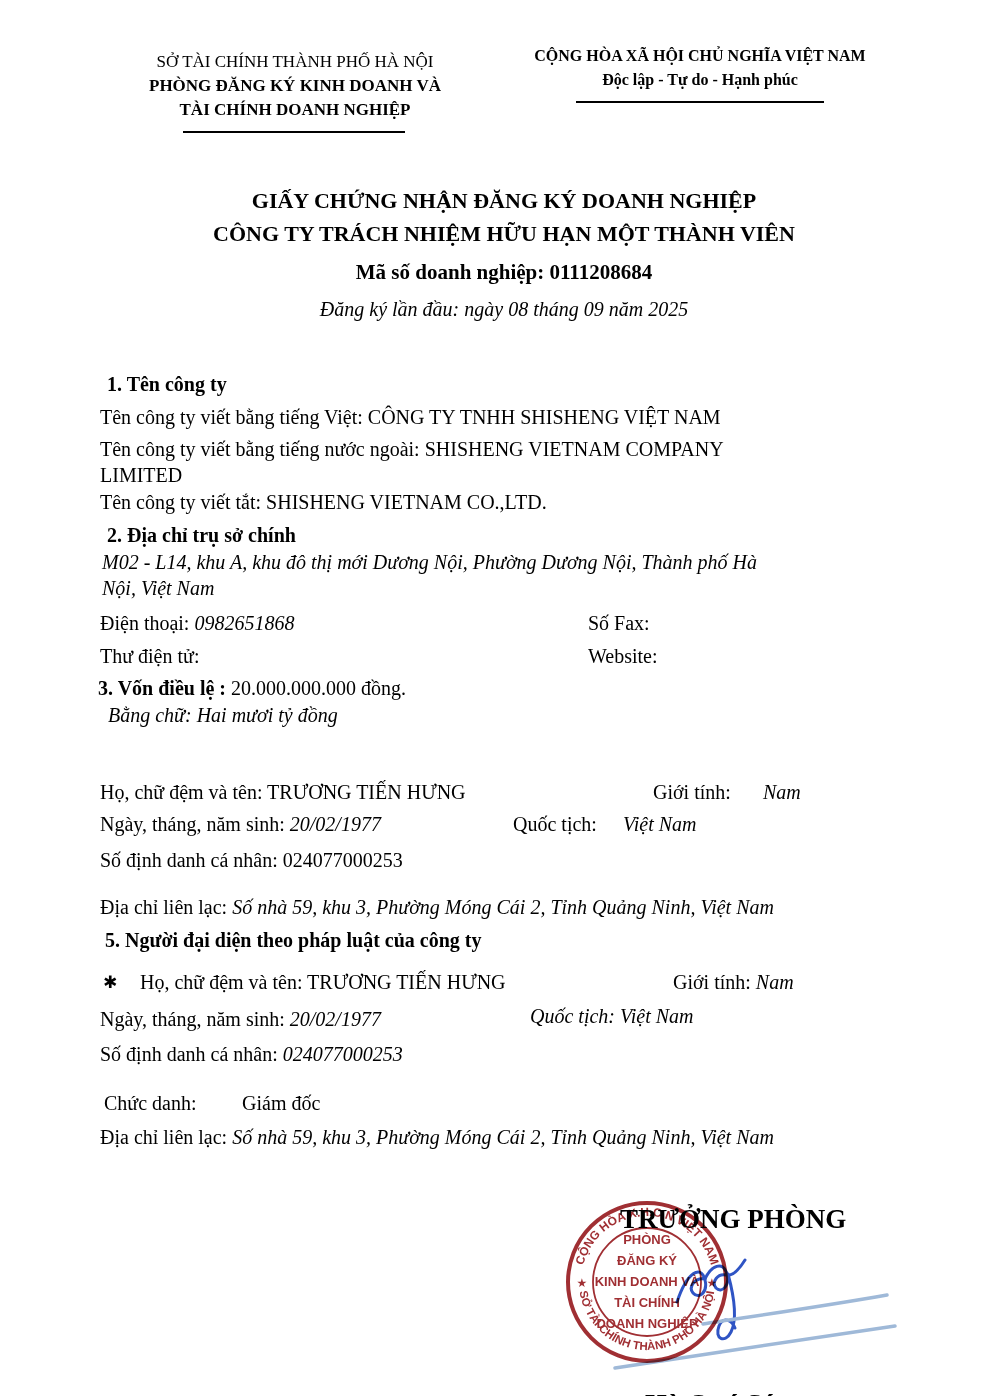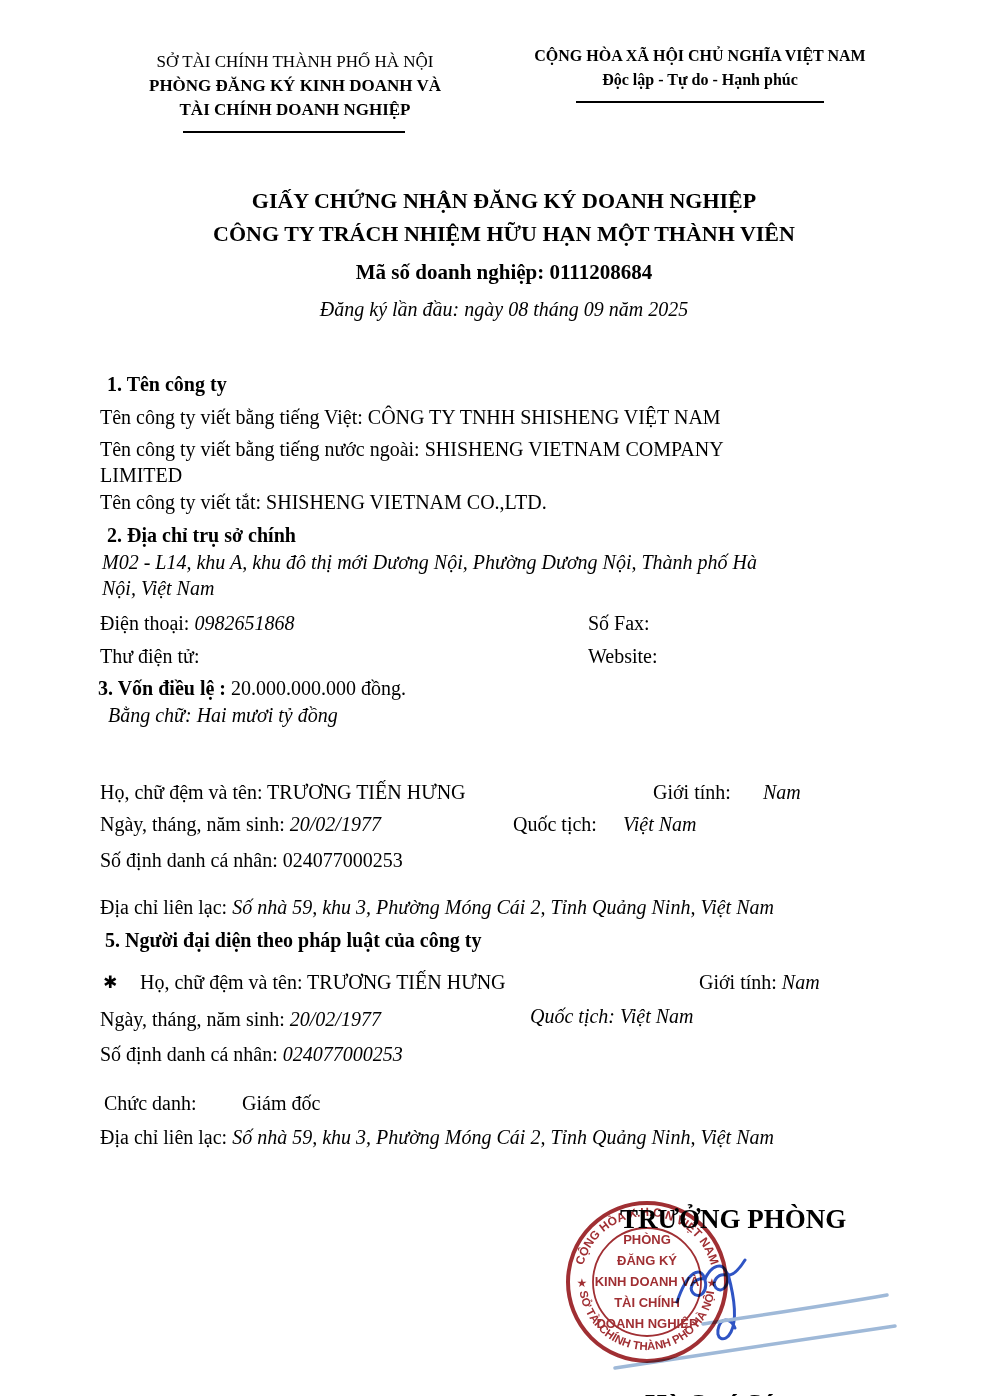--- a/index.html
+++ b/index.html
@@ -66,21 +66,21 @@
   <div class="abs i fs20" style="left:763px;top:779px;">Nam</div>
   <div class="abs fs20" style="left:100px;top:811px;"><span>Ngày, tháng, năm sinh: </span><span class="i">20/02/1977</span></div>
   <div class="abs fs20" style="left:513px;top:811px;">Quốc tịch:</div>
   <div class="abs i fs20" style="left:623px;top:811px;">Việt Nam</div>
   <div class="abs fs20" style="left:100px;top:847px;"><span>Số định danh cá nhân: </span><span>024077000253</span></div>
   <div class="abs fs20" style="left:100px;top:894px;"><span>Địa chỉ liên lạc: </span><span class="i">Số nhà 59, khu 3, Phường Móng Cái 2, Tỉnh Quảng Ninh, Việt Nam</span></div>
 
   <div class="abs b fs20" style="left:105px;top:927px;">5. Người đại diện theo pháp luật của công ty</div>
   <div class="abs asterisk" style="left:103px;top:972px;">✱</div>
   <div class="abs fs20" style="left:140px;top:969px;"><span>Họ, chữ đệm và tên: </span><span>TRƯƠNG TIẾN HƯNG</span></div>
-  <div class="abs fs20" style="left:699px;top:969px;"><span>Giới tính: </span><span class="i">Nam</span></div>
+  <div class="abs fs20" style="left:673px;top:969px;"><span>Giới tính: </span><span class="i">Nam</span></div>
   <div class="abs fs20" style="left:100px;top:1006px;"><span>Ngày, tháng, năm sinh: </span><span class="i">20/02/1977</span></div>
   <div class="abs i fs20" style="left:530px;top:1003px;"><span>Quốc tịch: </span><span>Việt Nam</span></div>
   <div class="abs fs20" style="left:100px;top:1041px;"><span>Số định danh cá nhân: </span><span class="i">024077000253</span></div>
   <div class="abs fs20" style="left:104px;top:1090px;">Chức danh: </div>
   <div class="abs fs20" style="left:242px;top:1090px;">Giám đốc</div>
   <div class="abs fs20" style="left:100px;top:1124px;"><span>Địa chỉ liên lạc: </span><span class="i">Số nhà 59, khu 3, Phường Móng Cái 2, Tỉnh Quảng Ninh, Việt Nam</span></div>
 
   <div class="abs b" style="left:620px;top:1204px;font-size:27px;">TRƯỞNG PHÒNG</div>
 
   <svg class="abs sig-svg" style="left:595px;top:1222px;" width="330" height="155" viewBox="0 0 330 155">

